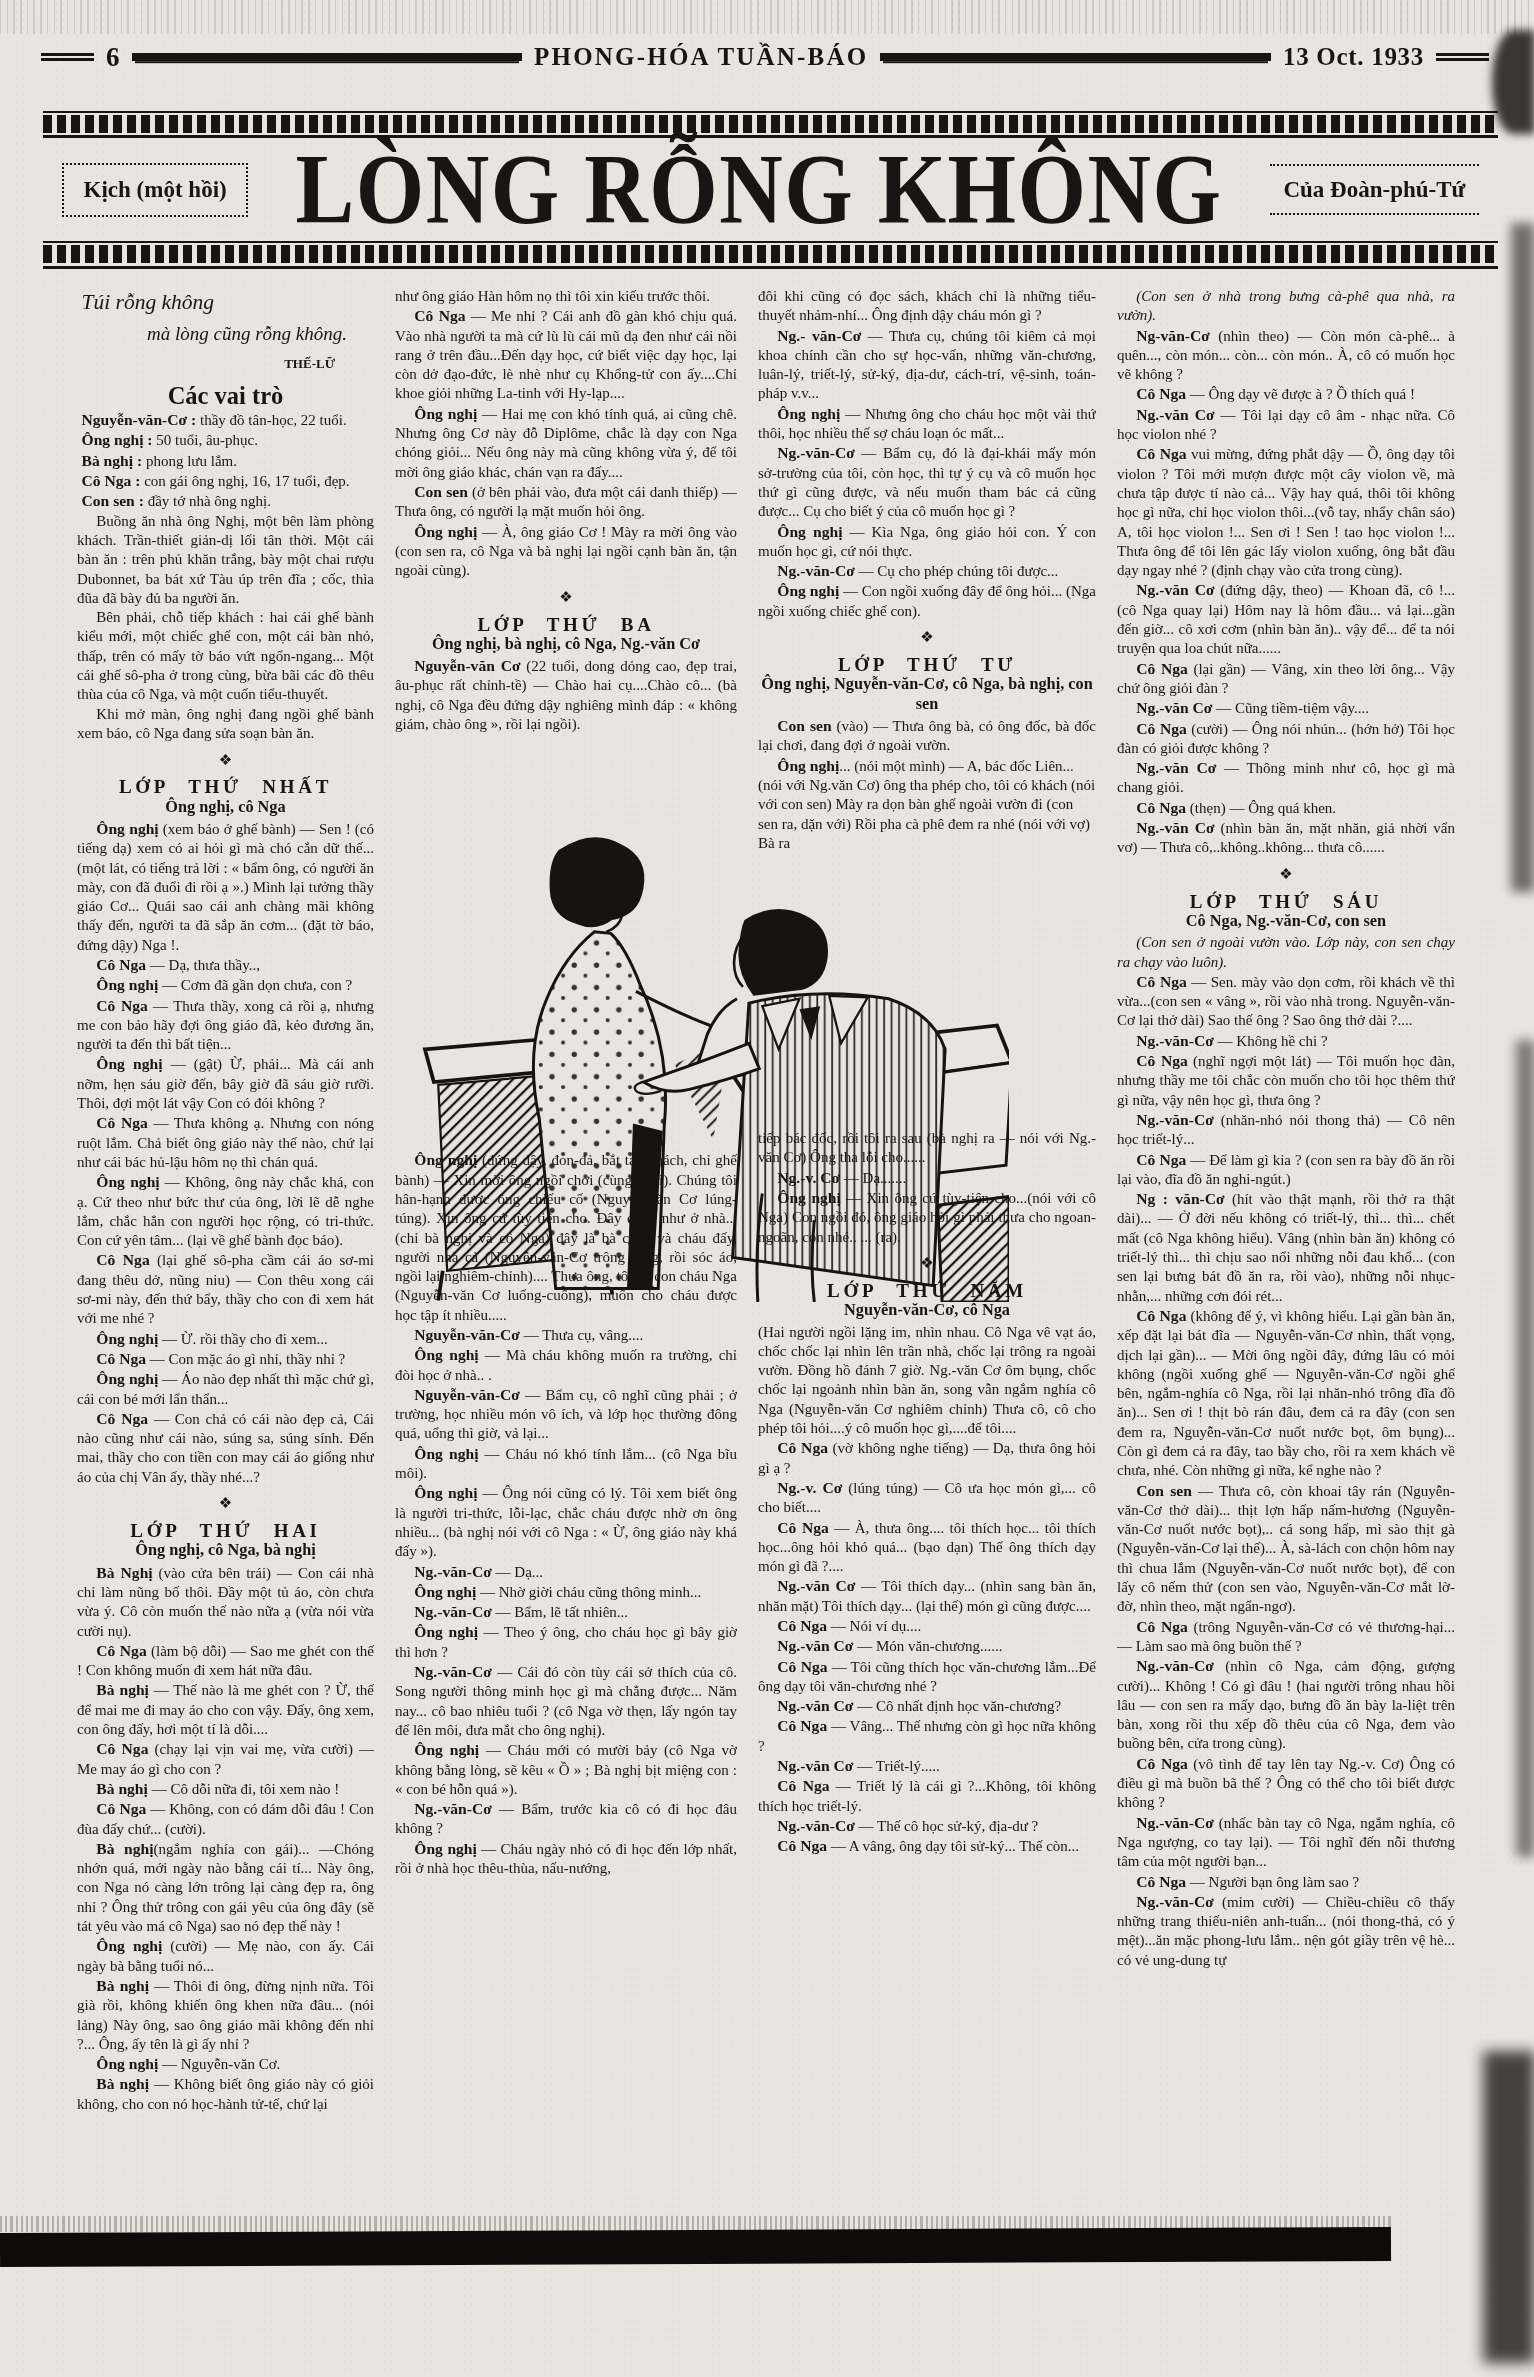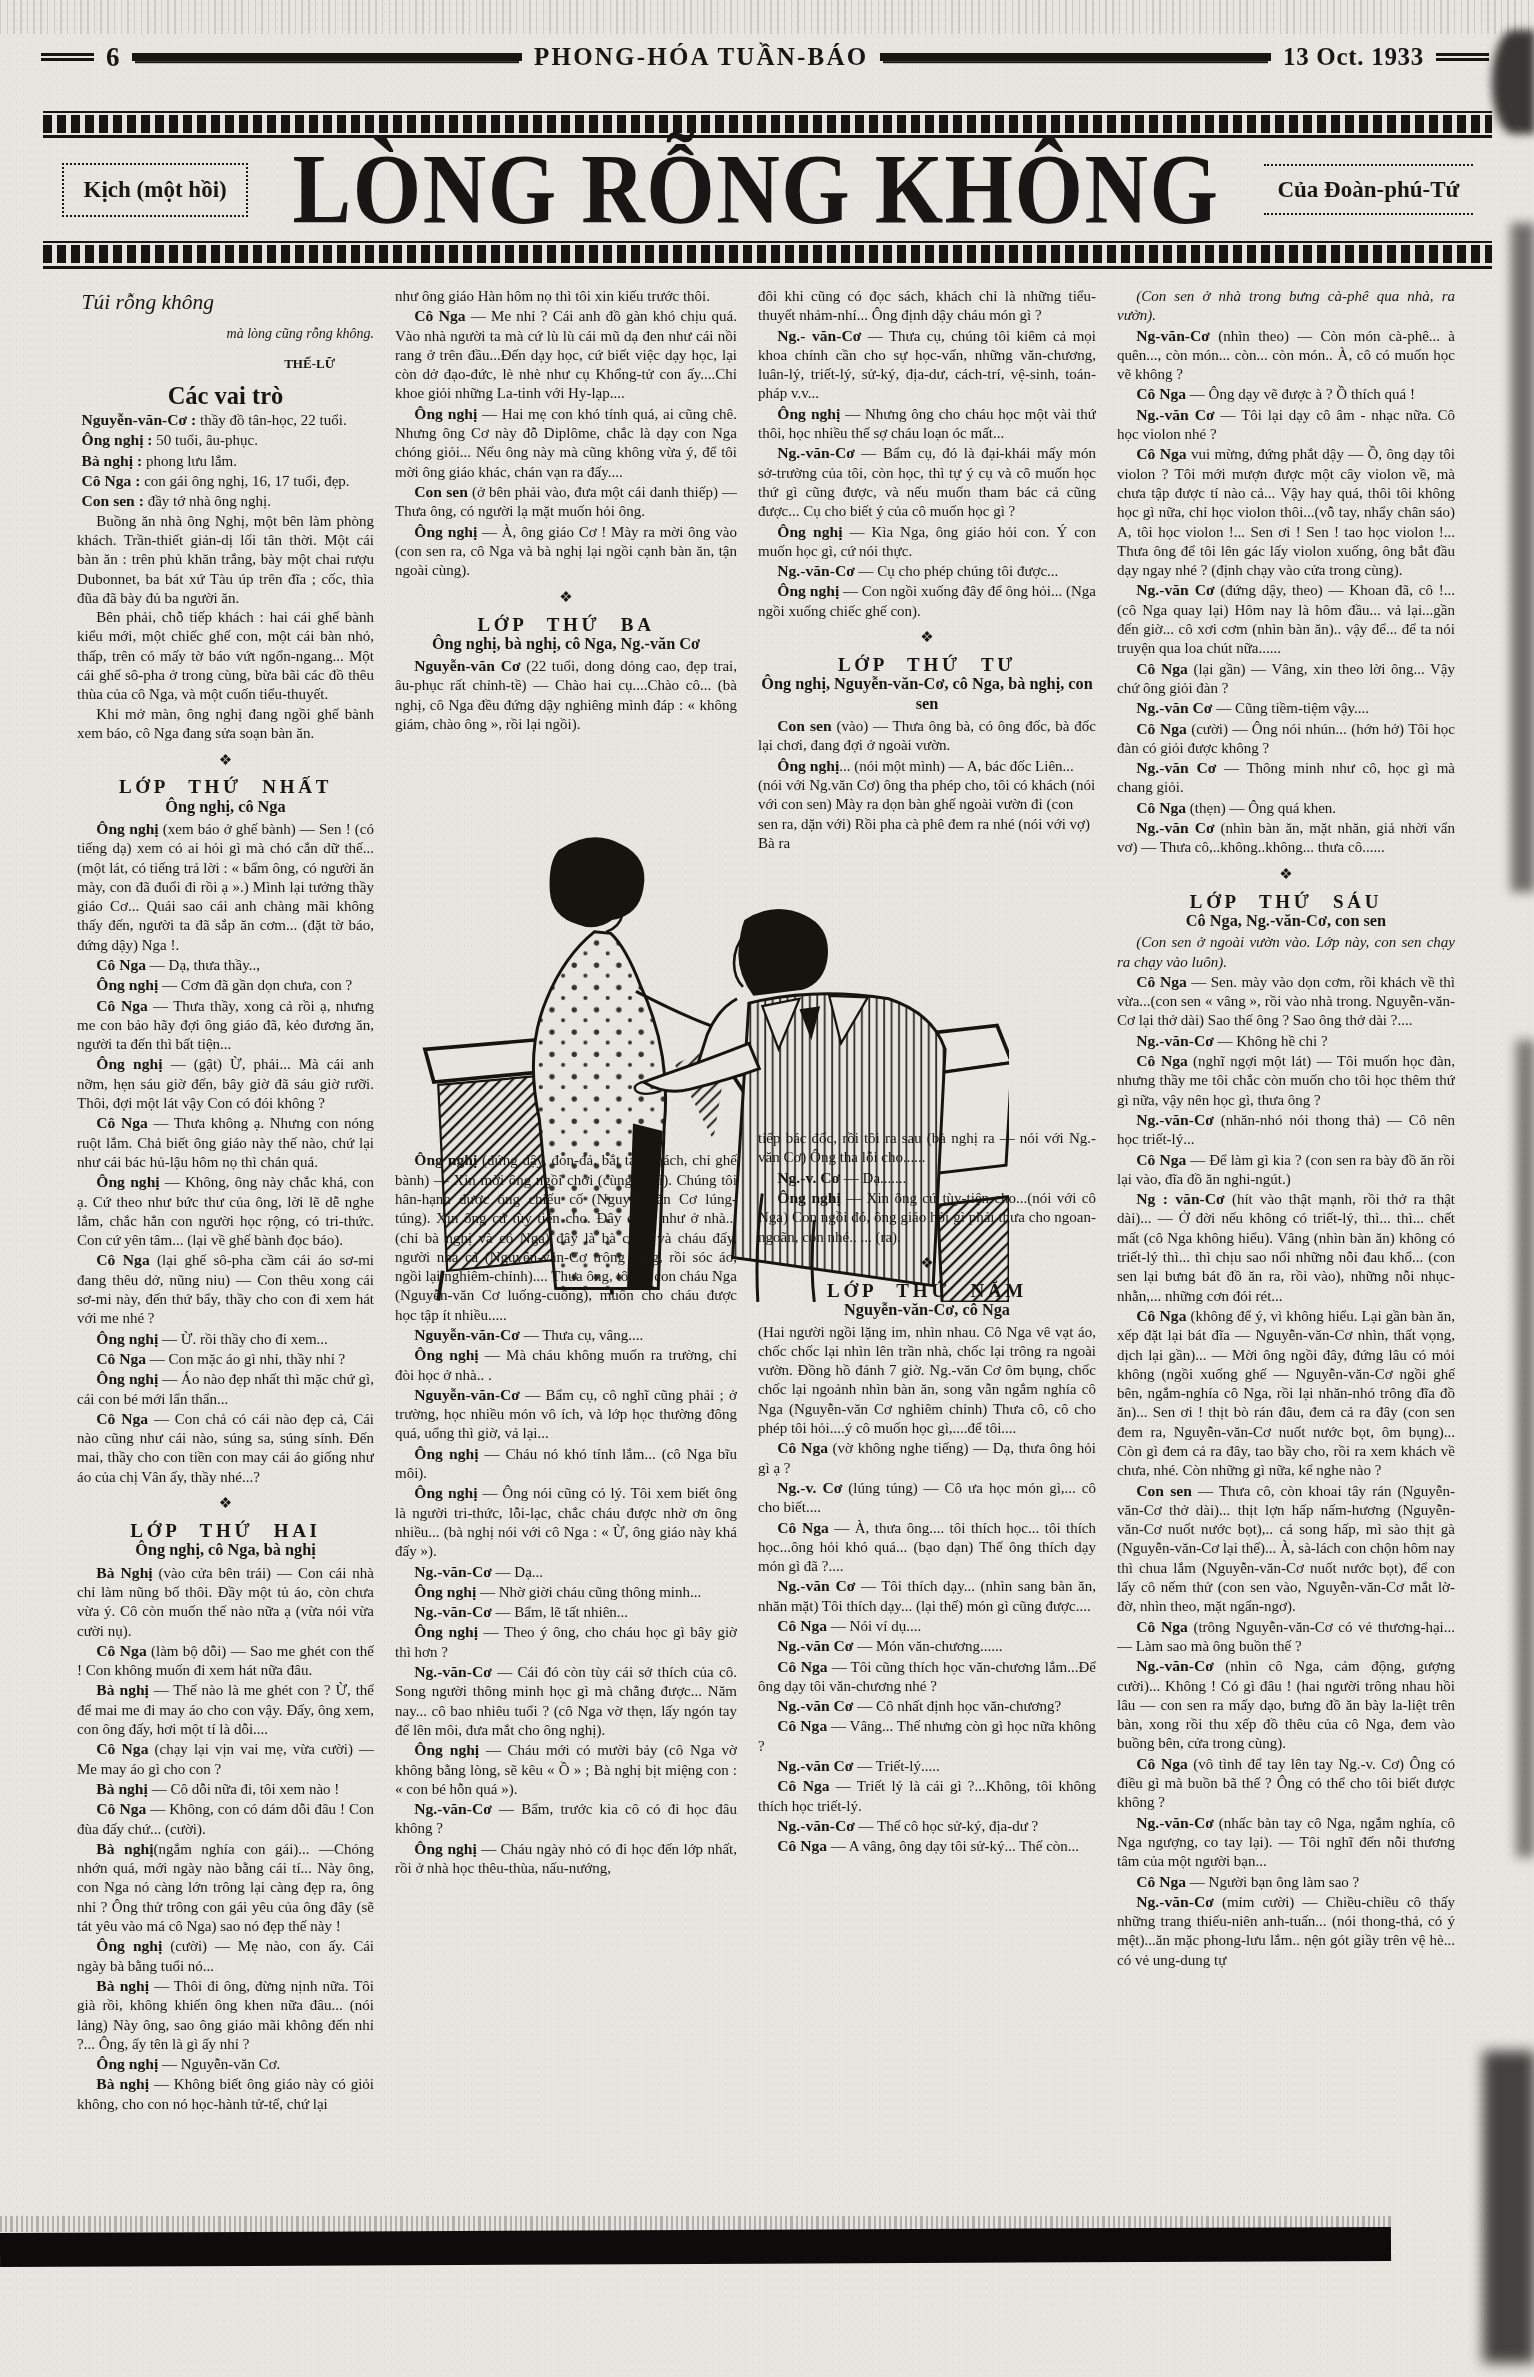--- a/index.html
+++ b/index.html
@@ -14,21 +14,21 @@
   
   #header{position:absolute;top:43px;left:41px;right:46px;display:flex;align-items:center;gap:12px;}
   .mini-rule{width:53px;height:8.2px;background:
       linear-gradient(#171512 0 3px,transparent 3px 5.2px,#171512 5.2px 8.2px);}
   .page-number{font-size:27px;font-weight:bold;line-height:1;}
   .bar{flex:1;height:7.4px;background:#171512;box-shadow:0 5.2px 0 -3px #171512;}
   .masthead{font-size:25px;font-weight:bold;letter-spacing:2.2px;white-space:nowrap;}
   .issue-date{font-size:25px;font-weight:bold;white-space:nowrap;letter-spacing:0.7px;}
 
   
-  #banner{position:absolute;top:111px;left:43px;right:43px;}
+  #banner{position:absolute;top:111px;left:43px;right:37px;}
   .deco{height:18px;border-top:2.2px solid #171512;border-bottom:3.7px solid #171512;
         background:repeating-linear-gradient(90deg,#171512 0 9px,transparent 9px 14px);
         background-clip:content-box;padding:2.2px 0;}
   #banner-mid{display:flex;align-items:center;padding:7.4px 19.3px;gap:22px;}
   .kicker-box{border:2.2px dotted #171512;padding:12px 19.3px;font-size:23px;font-weight:bold;white-space:nowrap;}
   .main-title{flex:1;text-align:center;font-size:88px;font-weight:bold;line-height:1;
               letter-spacing:1.5px;white-space:nowrap;transform:scaleY(1.12);}
   .byline-box{border-top:2.2px dotted #171512;border-bottom:2.2px dotted #171512;
               padding:10.4px 13.4px;font-size:23px;font-weight:bold;white-space:nowrap;}
 
@@ -43,21 +43,21 @@
   .stage{text-indent:19.3px;font-style:italic;}
   .scene{text-indent:19.3px;}
   .beside{margin-left:111px;text-align:left;}
   .cast{text-indent:4.5px;}
   .cast-title{text-align:center;font-weight:bold;font-size:24.5px;margin:7.4px 0 4.5px 0 !important;}
   .act-title{text-align:center;font-weight:bold;font-size:19px;letter-spacing:3.7px;word-spacing:12px;
              margin-top:4.5px !important;}
   .act-cast{text-align:center;font-weight:bold;font-size:16.3px;margin-bottom:3px !important;}
   .sep{text-align:center;font-size:15px;margin:7.4px 0 !important;letter-spacing:0;text-indent:0;}
   .epigraph-line1{font-style:italic;font-size:21.5px;line-height:31px;padding-left:4.5px;text-align:left;}
-  .epigraph-line2{font-style:italic;font-size:14px;line-height:31px;padding-left:43px;text-align:right;white-space:nowrap;}
+  .epigraph-line2{font-style:italic;font-size:19px;line-height:31px;padding-left:43px;text-align:center;white-space:nowrap;}
   .epigraph-author{font-weight:bold;font-size:13px;text-align:right;padding-right:39px;line-height:30px;}
 
   
   #illustration{position:absolute;left:413px;top:804px;width:596px;height:498px;z-index:1;}
 
   
   .artifact{position:absolute;background:#0d0c0a;}
   #bottom-bar{left:0;top:2230px;width:1391px;height:34px;transform:rotate(-0.25deg);}
   #bottom-fuzz{left:0;top:2216px;width:1391px;height:16.3px;background:
       repeating-linear-gradient(90deg,rgba(20,18,14,.25) 0 2.2px,transparent 2.2px 5.2px);filter:blur(0.7px);}

